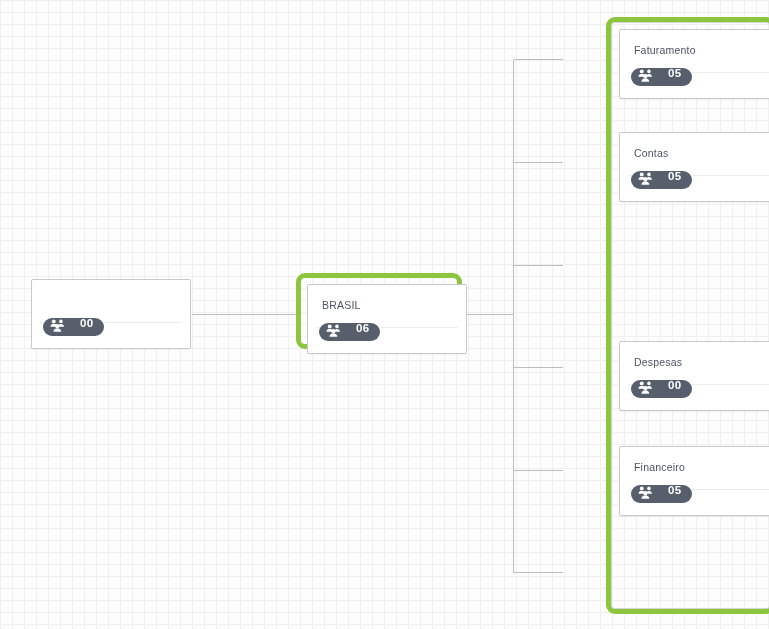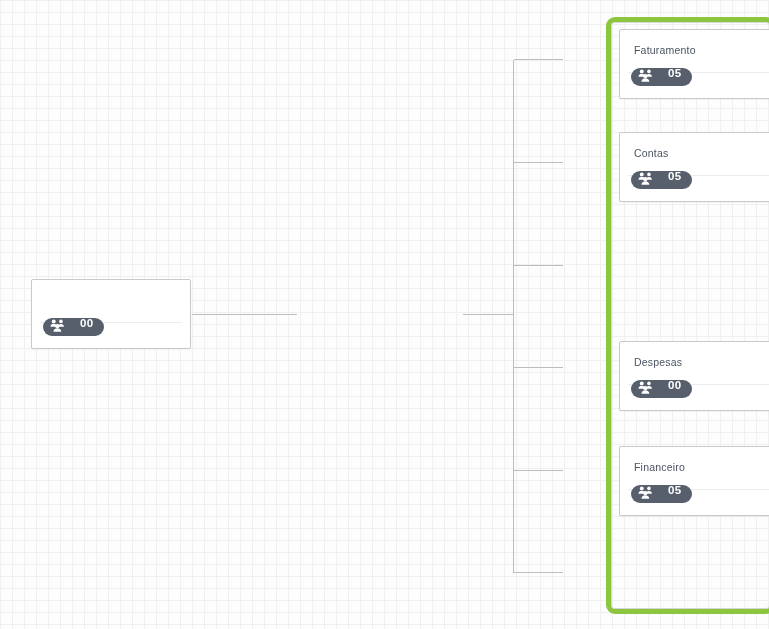--- a/index.html
+++ b/index.html
@@ -151,20 +151,37 @@
         <path d="M0.6 11.2c0-2.4 2-3.9 4.4-3.9s4.4 1.5 4.4 3.9z"></path>
         <circle cx="14.6" cy="4.2" r="2.4"></circle>
         <path d="M10.6 11.2c0-2.2 1.8-3.6 4-3.6s4 1.4 4 3.6z"></path>
         <circle cx="9.8" cy="10.6" r="2.8"></circle>
         <path d="M4.6 18c0-2.9 2.3-4.7 5.2-4.7s5.2 1.8 5.2 4.7z"></path>
       </svg>
       <span class="badge-count">00</span>
     </div>
   </div>
 
+  <div class="highlight-wrap" id="highlight-brasil">
+    <div class="node-card" id="node-brasil">
+      <div class="node-title">BRASIL</div>
+      <div class="node-divider"></div>
+      <div class="node-badge">
+        <svg class="badge-icon" viewBox="0 0 20 18" xmlns="http://www.w3.org/2000/svg" fill="#ffffff">
+          <circle cx="5" cy="4.2" r="2.6"></circle>
+          <path d="M0.6 11.2c0-2.4 2-3.9 4.4-3.9s4.4 1.5 4.4 3.9z"></path>
+          <circle cx="14.6" cy="4.2" r="2.4"></circle>
+          <path d="M10.6 11.2c0-2.2 1.8-3.6 4-3.6s4 1.4 4 3.6z"></path>
+          <circle cx="9.8" cy="10.6" r="2.8"></circle>
+          <path d="M4.6 18c0-2.9 2.3-4.7 5.2-4.7s5.2 1.8 5.2 4.7z"></path>
+        </svg>
+        <span class="badge-count">06</span>
+      </div>
+    </div>
+  </div>
 
   <div class="highlight-wrap inner-shade" id="highlight-group">
     <div id="group-stack">
         <div class="node-card group-card" style="top: 7px;">
           <div class="node-title">Faturamento</div>
           <div class="node-divider"></div>
           <div class="node-badge">
             <svg class="badge-icon" viewBox="0 0 20 18" xmlns="http://www.w3.org/2000/svg" fill="#ffffff">
               <circle cx="5" cy="4.2" r="2.6"></circle>
               <path d="M0.6 11.2c0-2.4 2-3.9 4.4-3.9s4.4 1.5 4.4 3.9z"></path>

